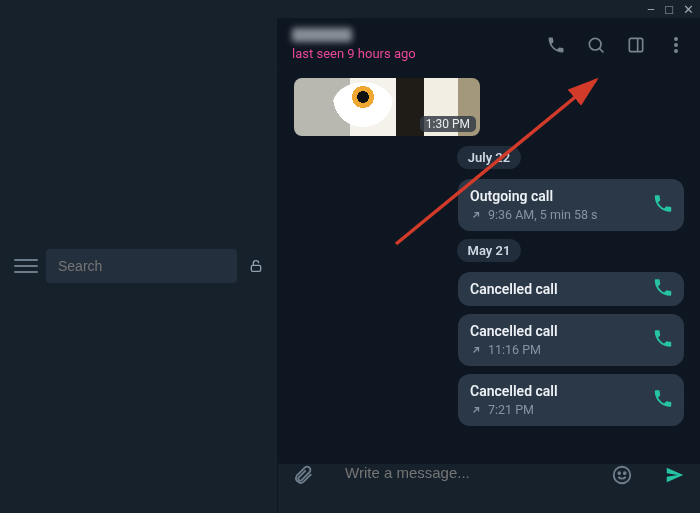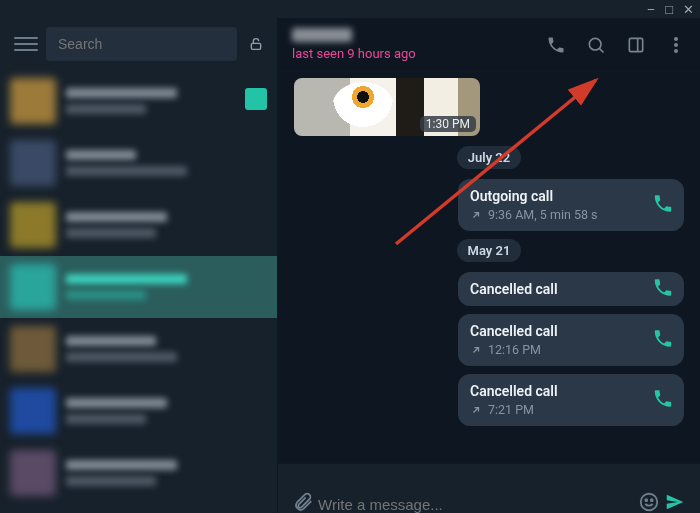--- a/index.html
+++ b/index.html
@@ -28,22 +28,23 @@
   .app {
     display: flex;
     height: 495px;
   }
 
   
   .sidebar {
     width: 278px;
     background: #17212b;
     display: flex;
-    flex-direction: column;
+    flex-direction: row;
     border-right: 1px solid #0e1621;
+    align-items: center;
   }
   .sidebar-header {
     display: flex;
     align-items: center;
     padding: 8px 10px 8px 14px;
     gap: 8px;
     height: 52px;
   }
   .menu-btn {
     width: 24px; height: 24px;
@@ -158,22 +159,22 @@
   .call-bubble .meta svg{width:12px;height:12px;}
   .call-bubble .phone {
     position:absolute; right:10px; top:50%; transform:translateY(-50%);
     color:#27c3a5;
   }
   .call-bubble .phone svg{ width:22px; height:22px; }
 
   .composer {
     height: 50px;
     background:#17212b;
-    display:flex; align-items:flex-end;
-    padding: 0 14px; gap:4px;
+    display:flex; align-items:flex-start;
+    padding: 0 14px; gap:31px;
     border-top: 1px solid #101922;
   }
   .composer .ico { color:#6e7e8d; display:flex; }
   .composer .ico svg { width:22px; height:22px; }
   .composer input {
     flex:1; background:transparent; border:none; outline:none;
     color:#8fa0b0; font-size:15px;
   }
   .send-ico { color:#27c3a5 !important; }
   .send-ico svg{ width:24px; height:24px; }
@@ -332,21 +333,21 @@
             </svg>
         </div>
       </div>
 
       <div class="call-bubble">
         <div class="title">Cancelled call</div>
         <div class="meta">
           <svg viewBox="0 0 24 24" fill="none" stroke="currentColor" stroke-width="2.5">
               <path d="M7 17 17 7M9 7h8v8"></path>
             </svg>
-          <span>12:16 PM</span>
+          <span>11:16 PM</span>
         </div>
         <div class="phone">
           <svg viewBox="0 0 24 24" fill="currentColor">
               <path d="M6.6 10.8c1.4 2.8 3.8 5.2 6.6 6.6l2.2-2.2c.3-.3.7-.4 1-.2 1.1.4 2.3.6 3.6.6.6 0 1 .4 1 1V20c0 .6-.4 1-1 1C10.6 21 3 13.4 3 4c0-.6.4-1 1-1h3.4c.6 0 1 .4 1 1 0 1.3.2 2.5.6 3.6.1.3 0 .8-.2 1l-2.2 2.2z"></path>
             </svg>
         </div>
       </div>
 
       <div class="call-bubble">
         <div class="title">Cancelled call</div>

